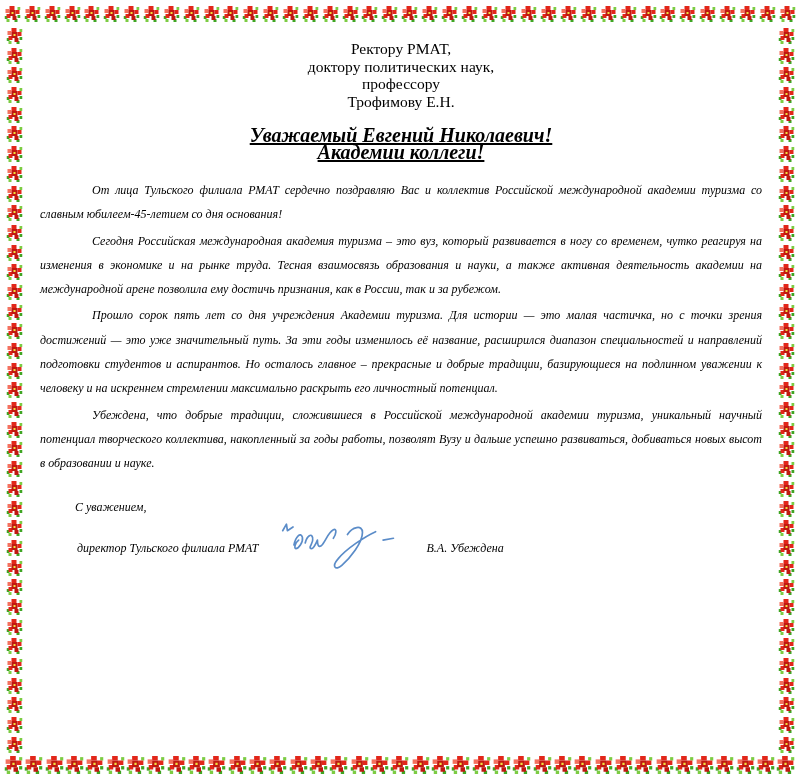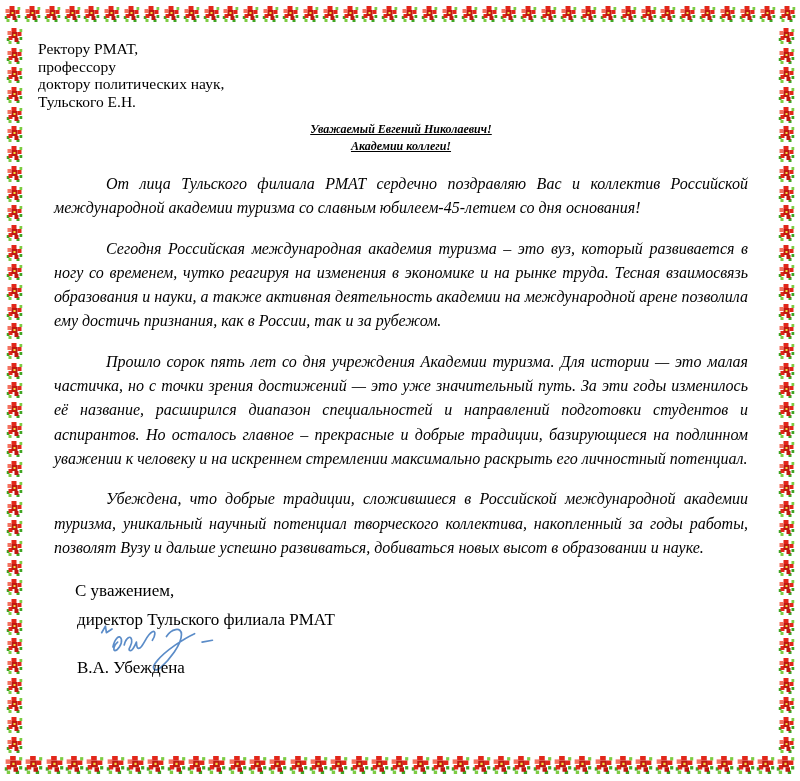--- a/index.html
+++ b/index.html
@@ -20,56 +20,55 @@
   .border-left   { left: 6px;   top: 28px;  bottom: 28px; width: 17px; flex-direction: column; }
   .border-right  { right: 5px;  top: 28px;  bottom: 28px; width: 17px; flex-direction: column; }
   .flower { width: 17px; height: 16px; flex: 0 0 auto; }
   .border-bottom .flower { width: 19px; height: 18px; }
 
   
   .content { position: absolute; left: 38px; right: 36px; top: 27px; }
 
   .recipient {
     margin-top: 13px;
-    text-align: left;
+    text-align: center;
     font-size: 15.5px;
     line-height: 17.5px;
     font-style: normal;
   }
 
   .salutation {
-    margin-top: 11px;
+    margin-top: 17px;
     text-align: center;
     font-style: italic;
     font-weight: bold;
-    font-size: 12px;
+    font-size: 20px;
     line-height: 17px;
   }
   .sal-line { text-decoration: underline; }
 
   .body-text { margin-top: 17px; }
   .para {
-    margin: 16px;
+    margin: 2px;
     font-style: italic;
-    font-size: 16px;
+    font-size: 12px;
     line-height: 24.3px;
     text-align: justify;
     text-indent: 52px;
   }
   .body-text p:nth-of-type(5) { margin-top: 14px; font-style: italic; }
 
-  .closing { margin-top: 21px; font-size: 17px; }
+  .closing { margin-top: 21px; font-style: italic; font-size: 12px; }
   .regards { padding-left: 37px; line-height: 20px; }
   .closing-row {
     display: flex;
-    align-items: flex-start;
+    align-items: flex-end;
     padding-left: 39px;
     margin-top: 9px;
     height: 30px;
-    flex-direction: column;
   }
   .signature {
     width: 122px; height: 56px;
     margin: -14px 26px -14px 20px;
     flex: 0 0 auto;
   }
   .sig-stroke {
     fill: none;
     stroke: var(--signature-blue, #5b8cc8);
     stroke-width: 1.8;
@@ -564,23 +563,23 @@
       </svg>
       <svg viewBox="0 0 16 16" class="flower">
         <use href="#flower"></use>
       </svg>
     </div>
 
   <div class="content">
 
     <div class="recipient">
       <div>Ректору РМАТ,</div>
+      <div>доктору политических наук,</div>
       <div>профессору</div>
-      <div>доктору политических наук,</div>
-      <div>Тульского Е.Н.</div>
+      <div>Трофимову Е.Н.</div>
     </div>
 
     <div class="salutation">
       <div class="sal-line">Уважаемый Евгений Николаевич!</div>
       <div class="sal-line">Академии коллеги!</div>
     </div>
 
     <div class="body-text">
 
     <p class="para">От лица Тульского филиала РМАТ сердечно поздравляю Вас и коллектив Российской международной академии туризма со славным юбилеем-45-летием со дня основания!</p>

